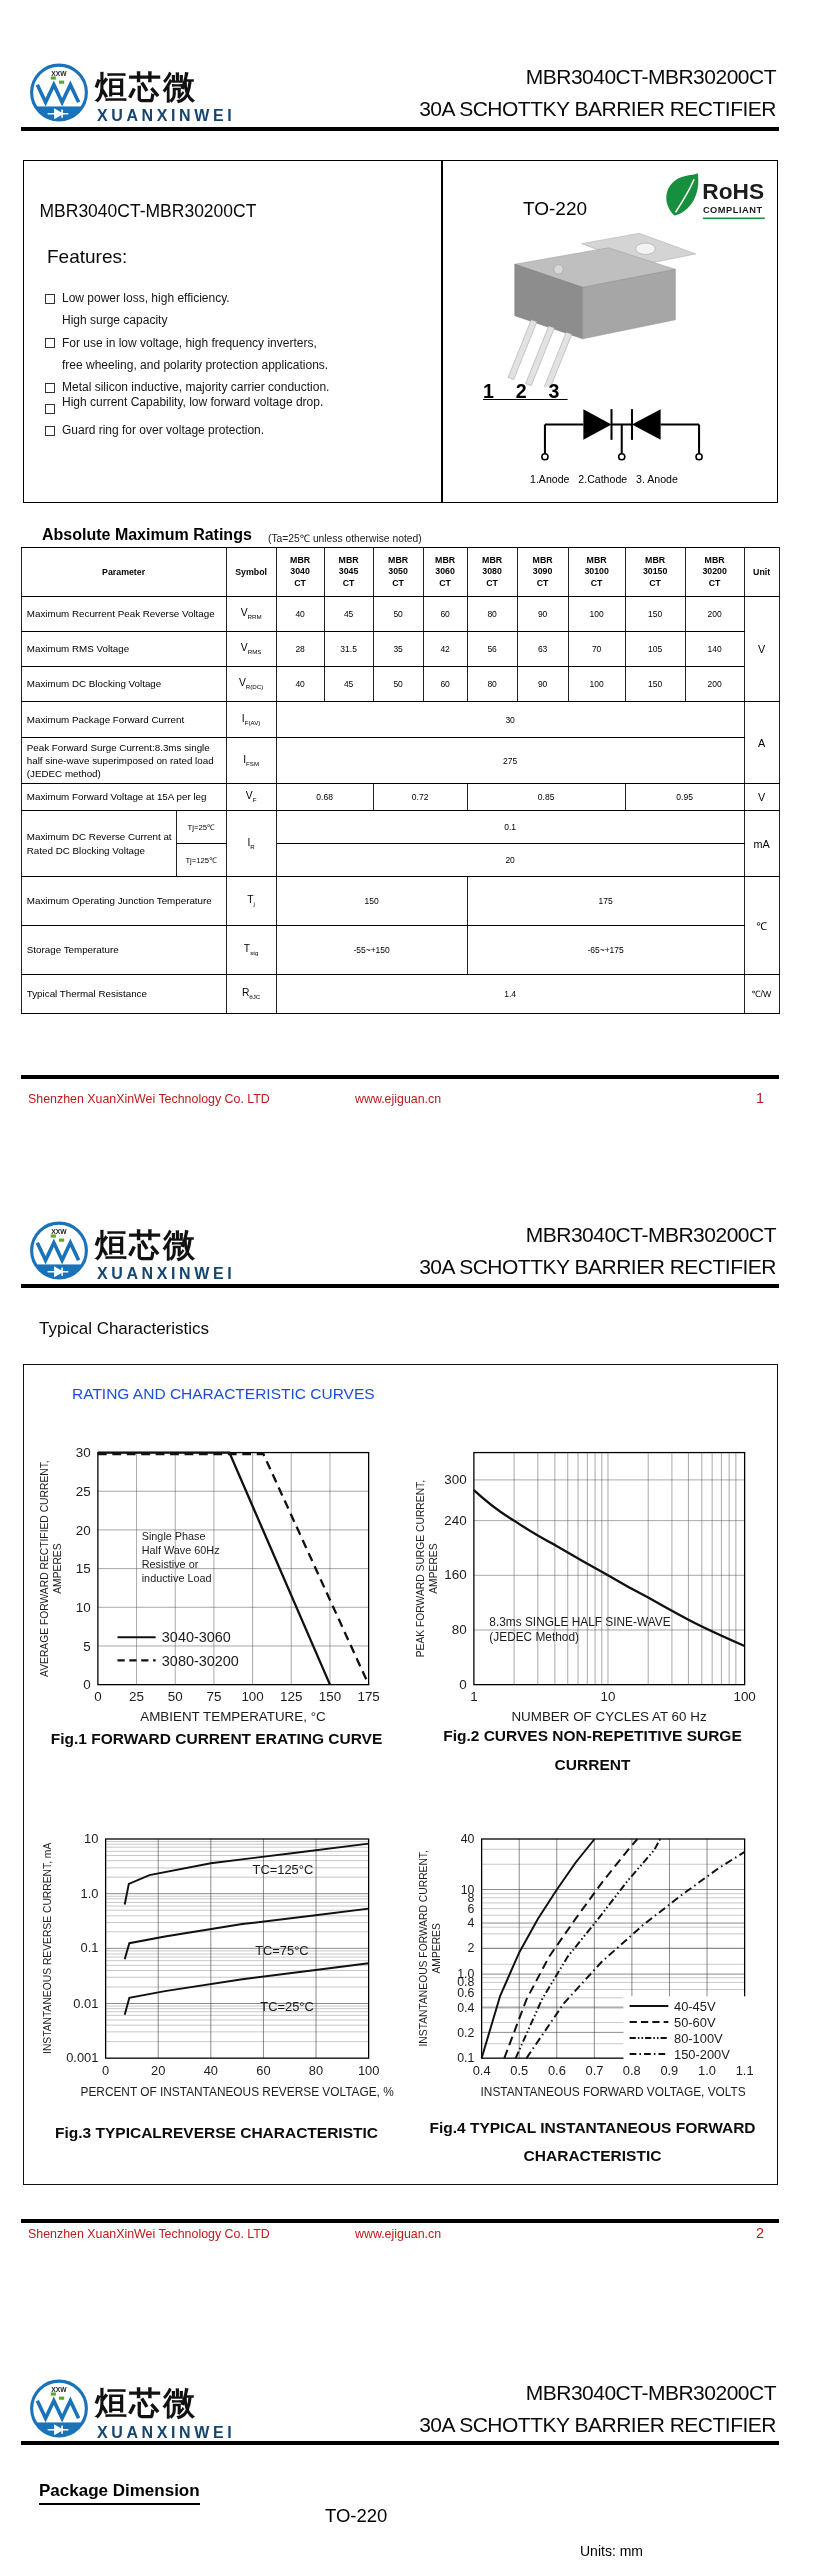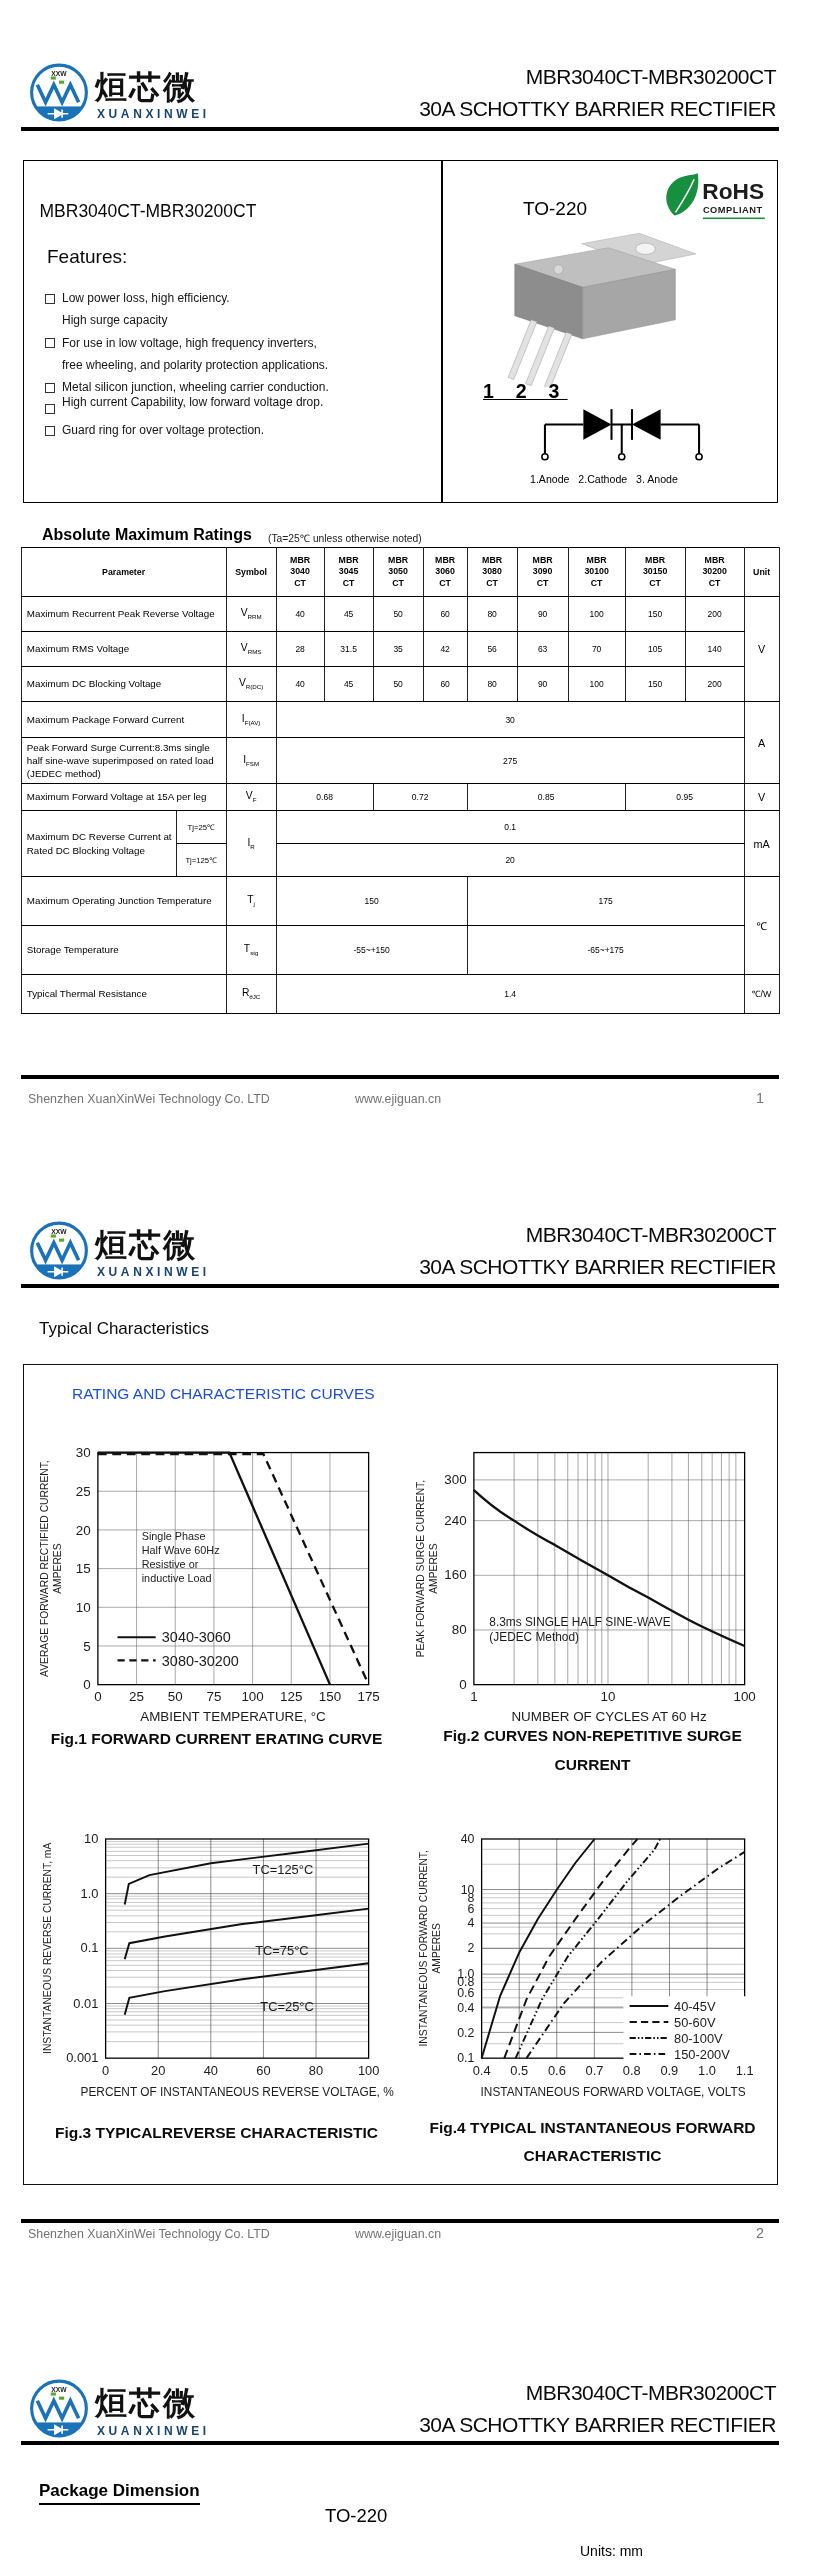--- a/index.html
+++ b/index.html
@@ -4,22 +4,22 @@
 <style>
   html,body{margin:0;padding:0;}
   body{width:818px;height:3470px;position:relative;background:#fff;
        font-family:"Liberation Sans",sans-serif;color:#000;}
   .abs{position:absolute;}
   
   .pg-rule{position:absolute;left:20.6px;width:758px;height:3.6px;background:#000;}
   .hdr-t{position:absolute;right:42px;font-size:21px;color:#0b0b0b;white-space:nowrap;letter-spacing:-0.5px;}
   .logo-cn{position:absolute;font-size:32px;font-weight:bold;letter-spacing:2.1px;color:#111;
            font-family:"DejaVu Sans","Liberation Sans",sans-serif;}
-  .logo-en{position:absolute;font-size:12px;letter-spacing:3.6px;color:#16456f;font-weight:bold;}
-  .ftr{position:absolute;font-size:12.4px;color:#737373;white-space:nowrap;}
+  .logo-en{position:absolute;font-size:16px;letter-spacing:3.6px;color:#16456f;font-weight:bold;}
+  .ftr{position:absolute;font-size:12.4px;color:#b91c1c;white-space:nowrap;}
   .ftr-page{font-size:14.4px;}
   
   .feat-box{position:absolute;left:23px;top:160px;width:753px;height:341px;border:1.5px solid #000;}
   .feat-div{position:absolute;left:417px;top:0;height:100%;width:1.5px;background:#000;}
   .part-range{position:absolute;left:15.5px;top:40px;font-size:17.5px;color:#0a0a0a;}
   .feat-title{position:absolute;left:23px;top:85px;font-size:19px;color:#0a0a0a;}
   .fcheck{position:absolute;width:8.2px;height:8.2px;border:1px solid #333;background:#fff;}
   .ftext{position:absolute;font-size:12px;color:#151515;white-space:nowrap;}
   .to220-label{position:absolute;left:523px;top:198px;font-size:19px;}
   .pins-label{position:absolute;left:483px;top:380px;font-size:19.6px;font-weight:bold;letter-spacing:8.2px;text-decoration:underline;}
@@ -88,21 +88,21 @@
     <div class="part-range">MBR3040CT-MBR30200CT</div>
     <div class="feat-title">Features:</div>
 
     <div class="fcheck" style="left:20.6px;top:133px"></div>
     <div class="ftext" style="left:38px;top:130px">Low power loss, high efficiency.</div>
     <div class="ftext" style="left:38px;top:152px">High surge capacity</div>
     <div class="fcheck" style="left:20.6px;top:177px"></div>
     <div class="ftext" style="left:38px;top:175px">For use in low voltage, high frequency inverters,</div>
     <div class="ftext" style="left:38px;top:197px">free wheeling, and polarity protection applications.</div>
     <div class="fcheck" style="left:20.6px;top:222px"></div>
-    <div class="ftext" style="left:38px;top:219px">Metal silicon junction, wheeling carrier conduction.</div>
+    <div class="ftext" style="left:38px;top:219px">Metal silicon inductive, majority carrier conduction.</div>
     <div class="fcheck" style="left:20.6px;top:243px"></div>
     <div class="ftext" style="left:38px;top:234px">High current Capability, low forward voltage drop.</div>
     <div class="fcheck" style="left:20.6px;top:265px"></div>
     <div class="ftext" style="left:38px;top:262px">Guard ring for over voltage protection.</div>
   </div>
 
   <div class="to220-label">TO-220</div>
 
   <svg class="abs" style="left:659px;top:172px" width="111" height="58" viewBox="0 0 215 112">
     <path d="M30,84 C8,64 8,30 36,13 C55,4 70,7 75,2 C80,32 70,62 47,77 C41,81 35,84 30,84 Z" fill="#168f3e"></path>

